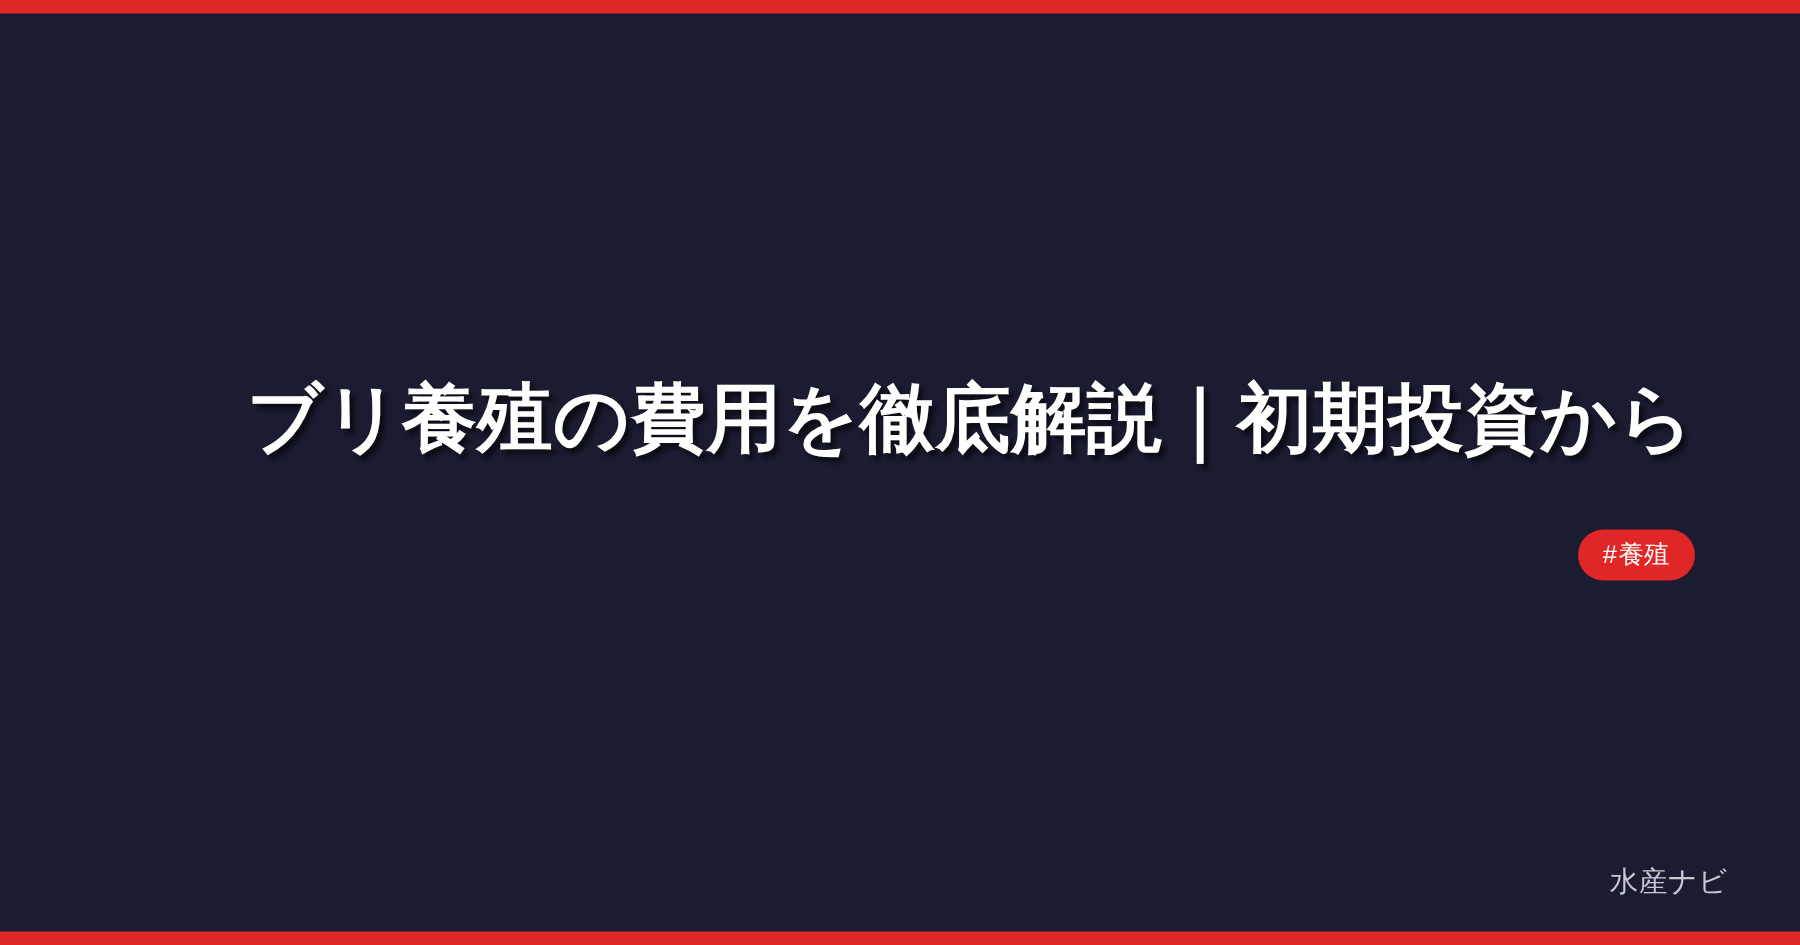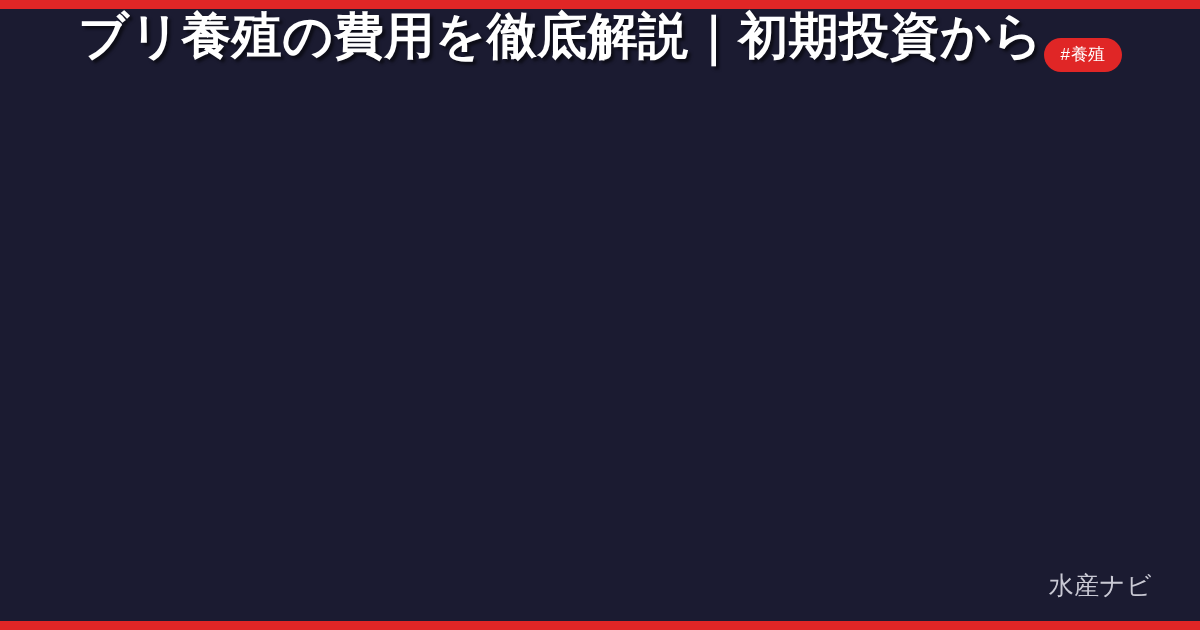--- a/index.html
+++ b/index.html
@@ -35,24 +35,24 @@
   .accent-bar.top { top: 0; }
   .accent-bar.bottom { bottom: 0; }
 
   .content {
     position: absolute;
     left: 0;
     right: 0;
     top: 0;
     bottom: 0;
     display: flex;
-    flex-direction: row;
-    align-items: flex-start;
+    flex-direction: column;
+    align-items: flex-end;
     justify-content: center;
-    padding: 0 70px;
+    padding: 16px 70px;
     box-sizing: border-box;
   }
 
   .title {
     margin: 0;
     color: #ffffff;
     font-size: 50px;
     font-weight: bold;
     line-height: 72px;
     letter-spacing: 0.5px;
@@ -82,21 +82,21 @@
   }
   .tag .hash {
     margin-right: 1px;
   }
 
   .site-name {
     position: absolute;
     right: 48px;
     bottom: 32px;
     color: #c9c9d4;
-    font-size: 25px;
+    font-size: 19px;
     line-height: 1;
     letter-spacing: 0.5px;
   }
 </style>
 </head>
 <body>
 
 <div class="card">
 
   <div class="accent-bar top"></div>

